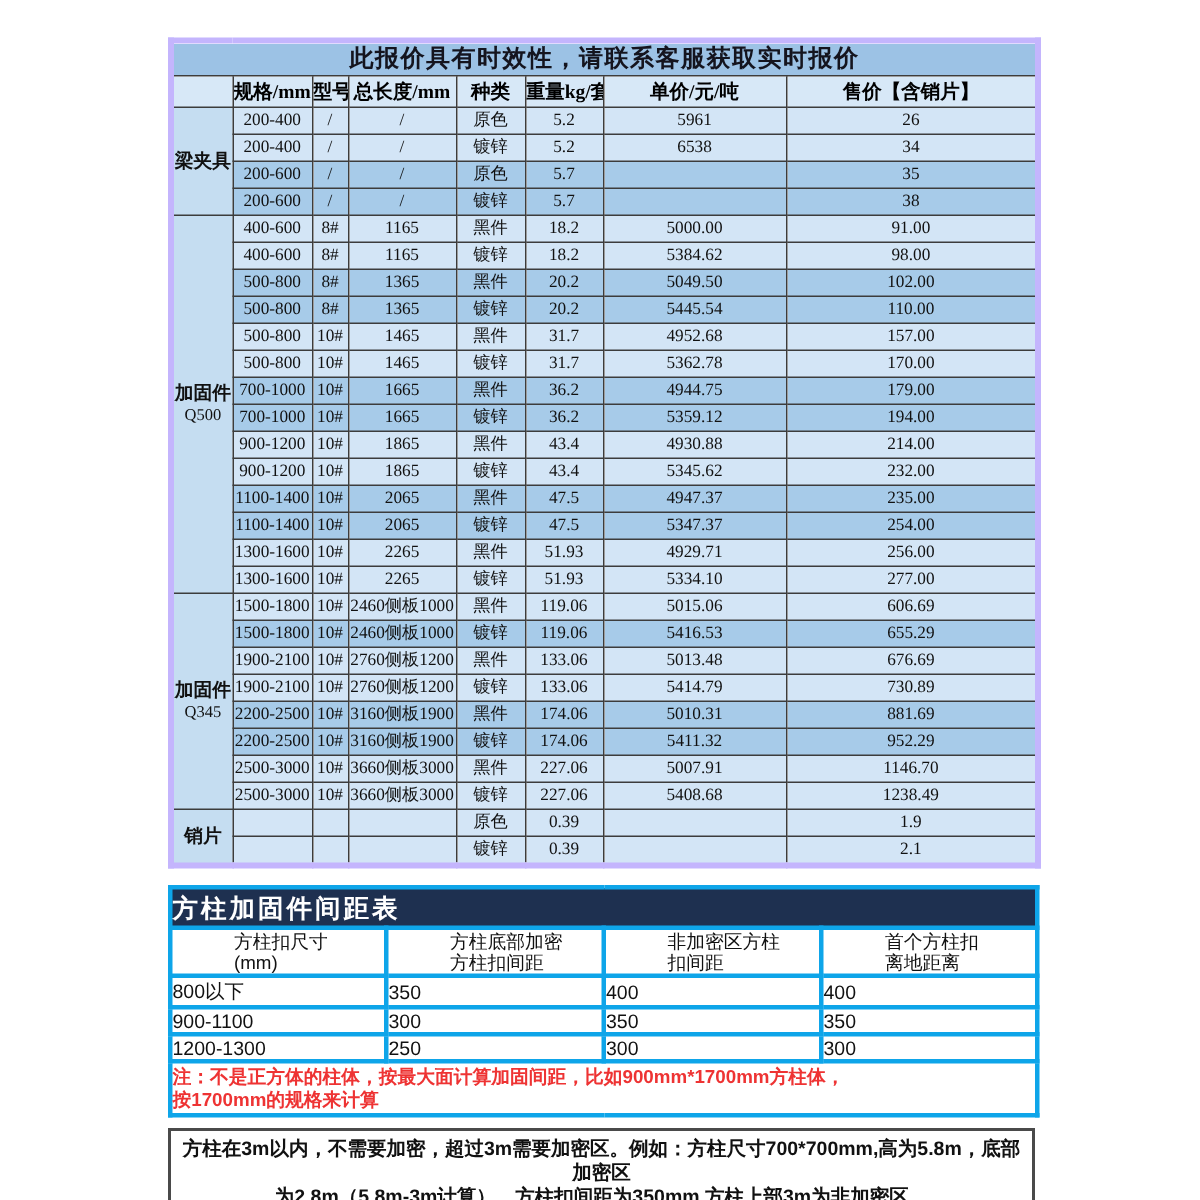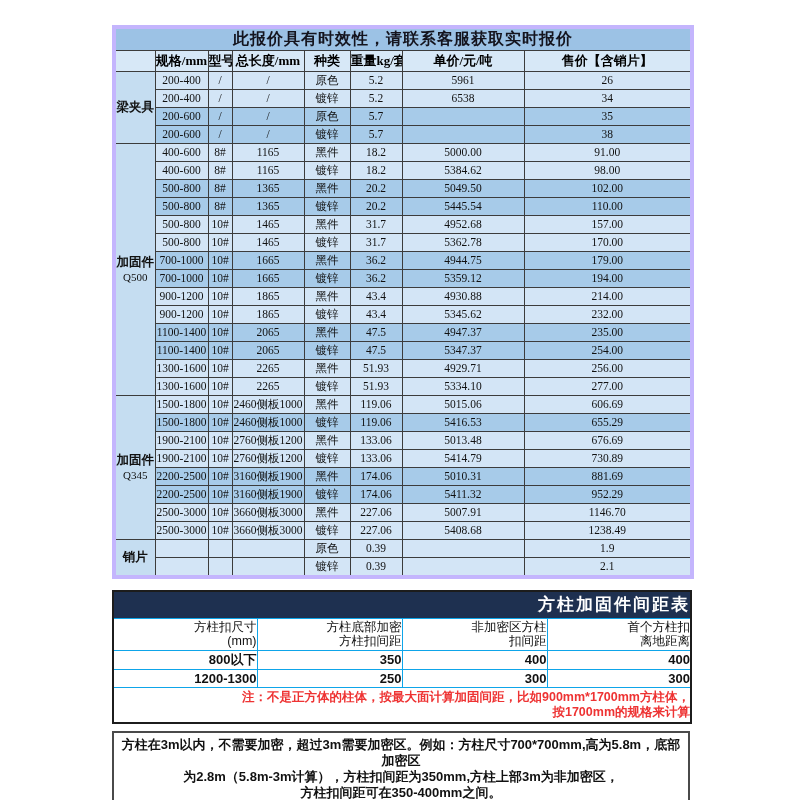--- a/index.html
+++ b/index.html
@@ -68,22 +68,22 @@
 
   
   .spacing-wrap { margin-top: 11px; }
   table.spacing {
     width: 578px;
     border-collapse: collapse;
     table-layout: fixed;
     border: 2px solid #1c1c1c;
   }
   table.spacing th, table.spacing td {
-    border: 1px solid #0ea5e9;
-    text-align: right;
+    border: 3px solid #0ea5e9;
+    text-align: left;
     vertical-align: middle;
     margin-top: 39px;
   }
   .spacing .title-row th {
     background: var(--spacing-title-bg, #1e3050);
     color: #ffffff;
     font-size: 17px;
     font-weight: bold;
     height: 27px;
     letter-spacing: 2px;
@@ -96,21 +96,20 @@
     height: 32px;
     white-space: pre-line;
     line-height: 14px;
     padding-left: 41px;
   }
   .spacing tbody td {
     background: #ffffff;
     font-size: 13px;
     color: #111;
     height: 18px;
-    font-weight: bold;
   }
   .spacing td.note-cell {
     color: var(--note-red, #ee3333);
     font-weight: bold;
     font-size: 12.5px;
     height: 36px;
     white-space: pre-line;
     line-height: 15px;
   }
 
@@ -455,20 +454,26 @@
           </tr>
         </thead>
         <tbody>
             <tr>
               <td>800以下</td>
               <td>350</td>
               <td>400</td>
               <td>400</td>
             </tr>
             <tr>
+              <td>900-1100</td>
+              <td>300</td>
+              <td>350</td>
+              <td>350</td>
+            </tr>
+            <tr>
               <td>1200-1300</td>
               <td>250</td>
               <td>300</td>
               <td>300</td>
             </tr>
           </tbody>
         <tfoot>
           <tr>
             <td class="note-cell" colspan="4">注：不是正方体的柱体，按最大面计算加固间距，比如900mm*1700mm方柱体，
 按1700mm的规格来计算</td>

